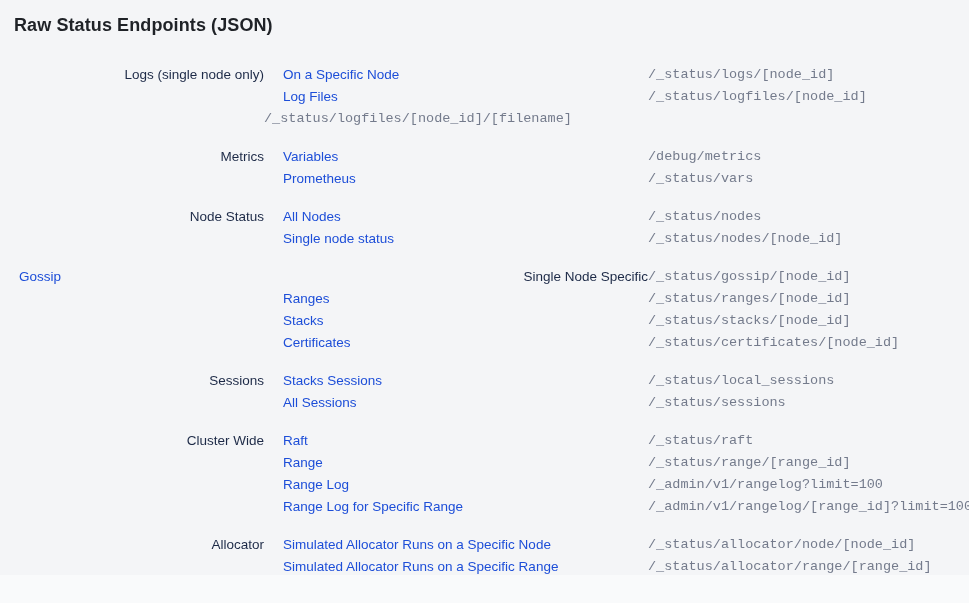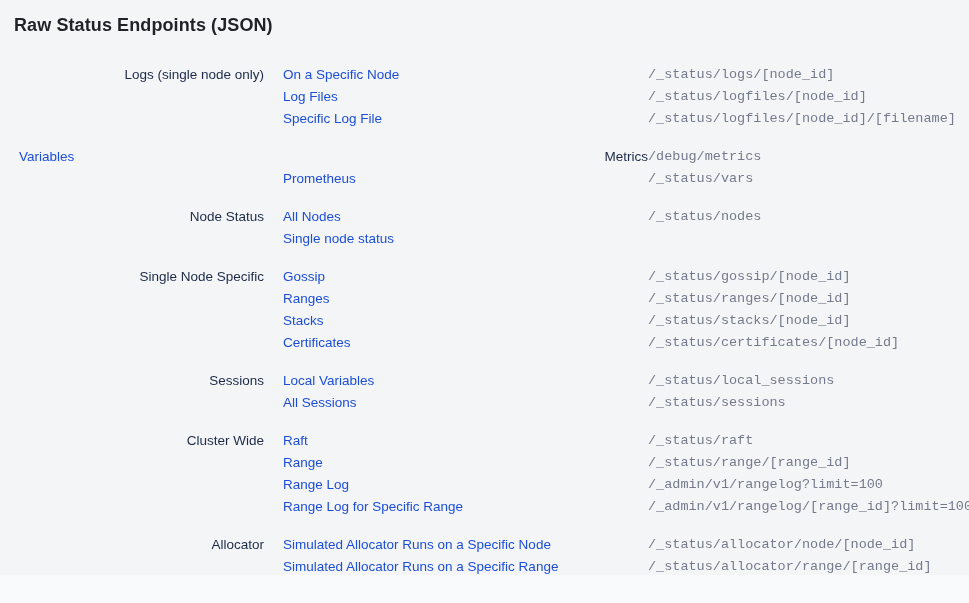--- a/index.html
+++ b/index.html
@@ -90,54 +90,54 @@
         <div class="cell link"><a href="#">On a Specific Node</a></div>
         <div class="cell path">/_status/logs/[node_id]</div>
       </div>
       <div class="row">
         <div class="cell cat"></div>
         <div class="cell link"><a href="#">Log Files</a></div>
         <div class="cell path">/_status/logfiles/[node_id]</div>
       </div>
       <div class="row">
         <div class="cell cat"></div>
-        <div class="cell link"><a href="#">Specific Log File</a></div>
         <div class="cell path">/_status/logfiles/[node_id]/[filename]</div>
       </div>
     </div>
 
     <div class="section">
       <div class="row">
+        <div class="cell cat">Metrics</div>
         <div class="cell link"><a href="#">Variables</a></div>
-        <div class="cell cat">Metrics</div>
         <div class="cell path">/debug/metrics</div>
       </div>
       <div class="row">
         <div class="cell cat"></div>
         <div class="cell link"><a href="#">Prometheus</a></div>
         <div class="cell path">/_status/vars</div>
       </div>
     </div>
 
     <div class="section">
       <div class="row">
         <div class="cell cat">Node Status</div>
         <div class="cell link"><a href="#">All Nodes</a></div>
         <div class="cell path">/_status/nodes</div>
       </div>
       <div class="row">
         <div class="cell cat"></div>
         <div class="cell link"><a href="#">Single node status</a></div>
-      </div>
-    </div>
-
-    <div class="section">
-      <div class="row">
+        <div class="cell path">/_status/nodes/[node_id]</div>
+      </div>
+    </div>
+
+    <div class="section">
+      <div class="row">
+        <div class="cell link"><a href="#">Gossip</a></div>
         <div class="cell cat">Single Node Specific</div>
-        <div class="cell link"><a href="#">Gossip</a></div>
         <div class="cell path">/_status/gossip/[node_id]</div>
       </div>
       <div class="row">
         <div class="cell cat"></div>
         <div class="cell link"><a href="#">Ranges</a></div>
         <div class="cell path">/_status/ranges/[node_id]</div>
       </div>
       <div class="row">
         <div class="cell cat"></div>
         <div class="cell link"><a href="#">Stacks</a></div>
@@ -146,21 +146,21 @@
       <div class="row">
         <div class="cell cat"></div>
         <div class="cell link"><a href="#">Certificates</a></div>
         <div class="cell path">/_status/certificates/[node_id]</div>
       </div>
     </div>
 
     <div class="section">
       <div class="row">
         <div class="cell cat">Sessions</div>
-        <div class="cell link"><a href="#">Local Variables</a></div>
+        <div class="cell link"><a href="#">Stacks Sessions</a></div>
         <div class="cell path">/_status/local_sessions</div>
       </div>
       <div class="row">
         <div class="cell cat"></div>
         <div class="cell link"><a href="#">All Sessions</a></div>
         <div class="cell path">/_status/sessions</div>
       </div>
     </div>
 
     <div class="section">

